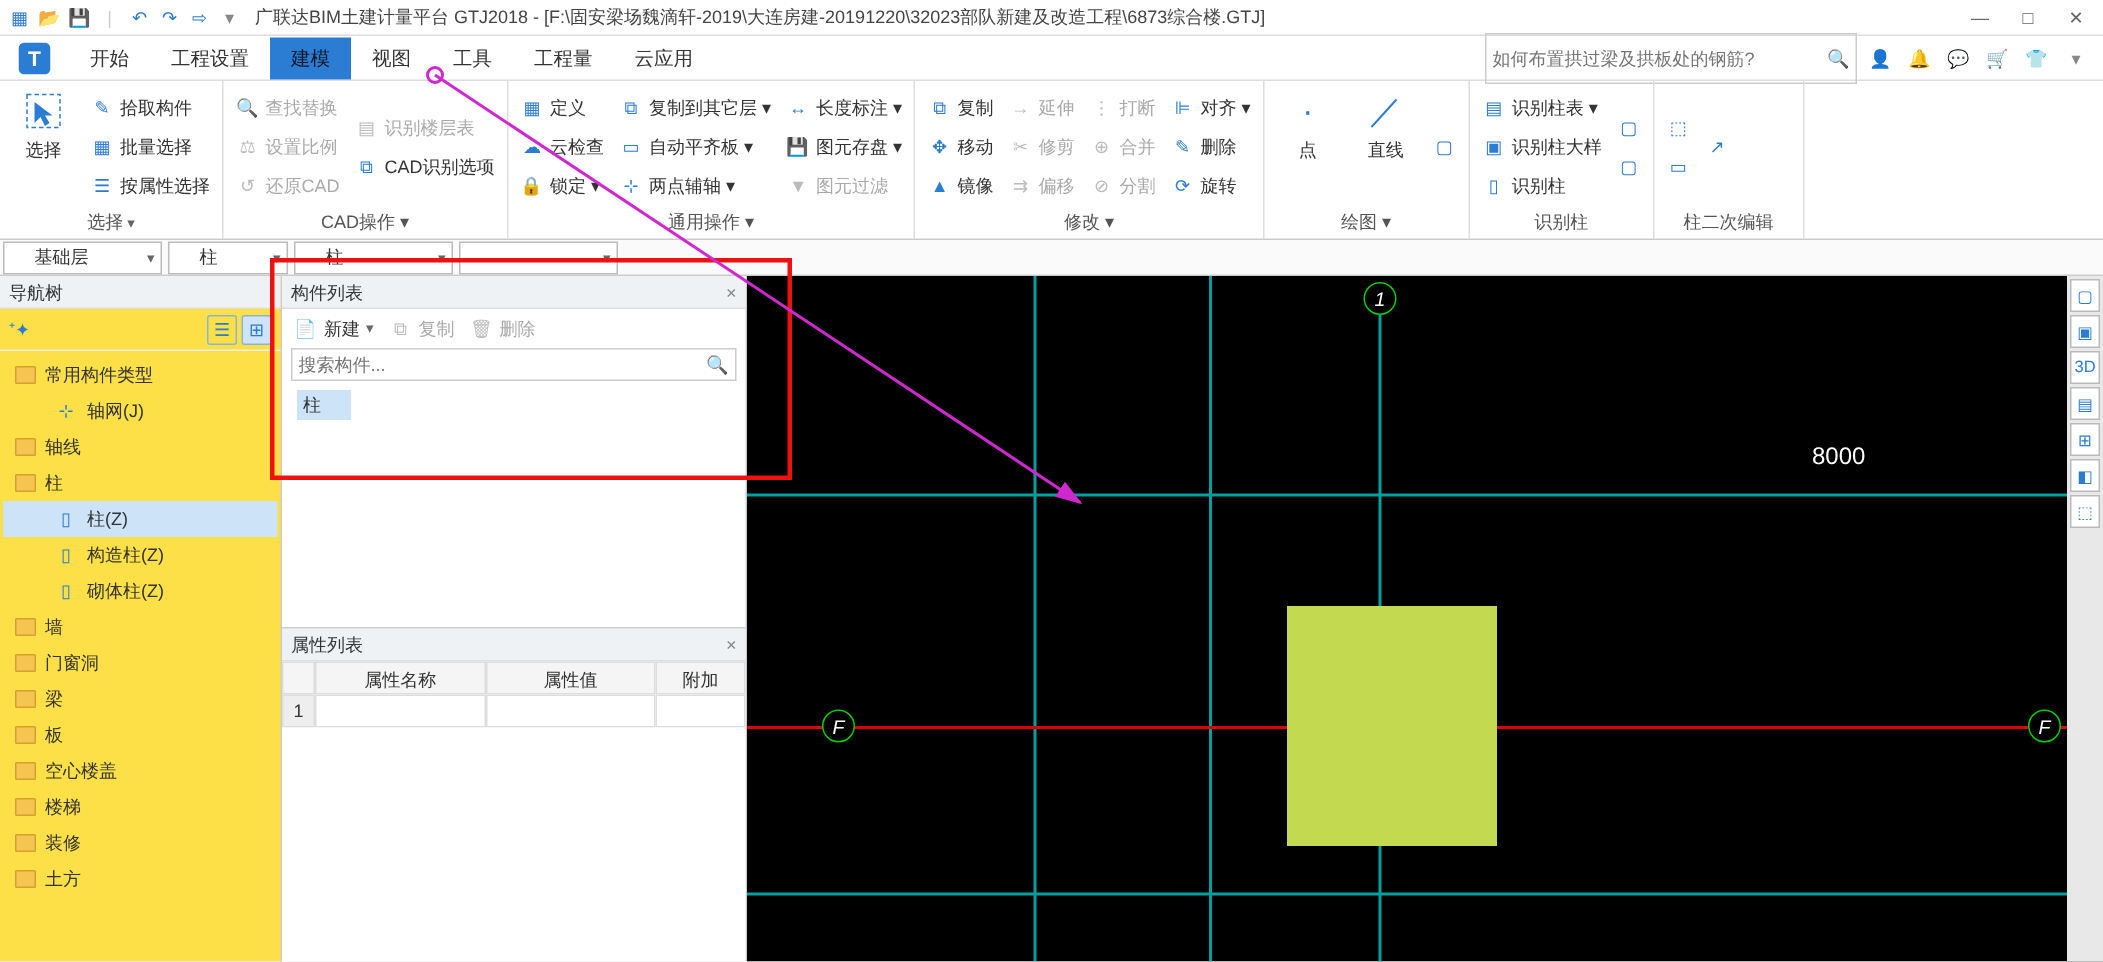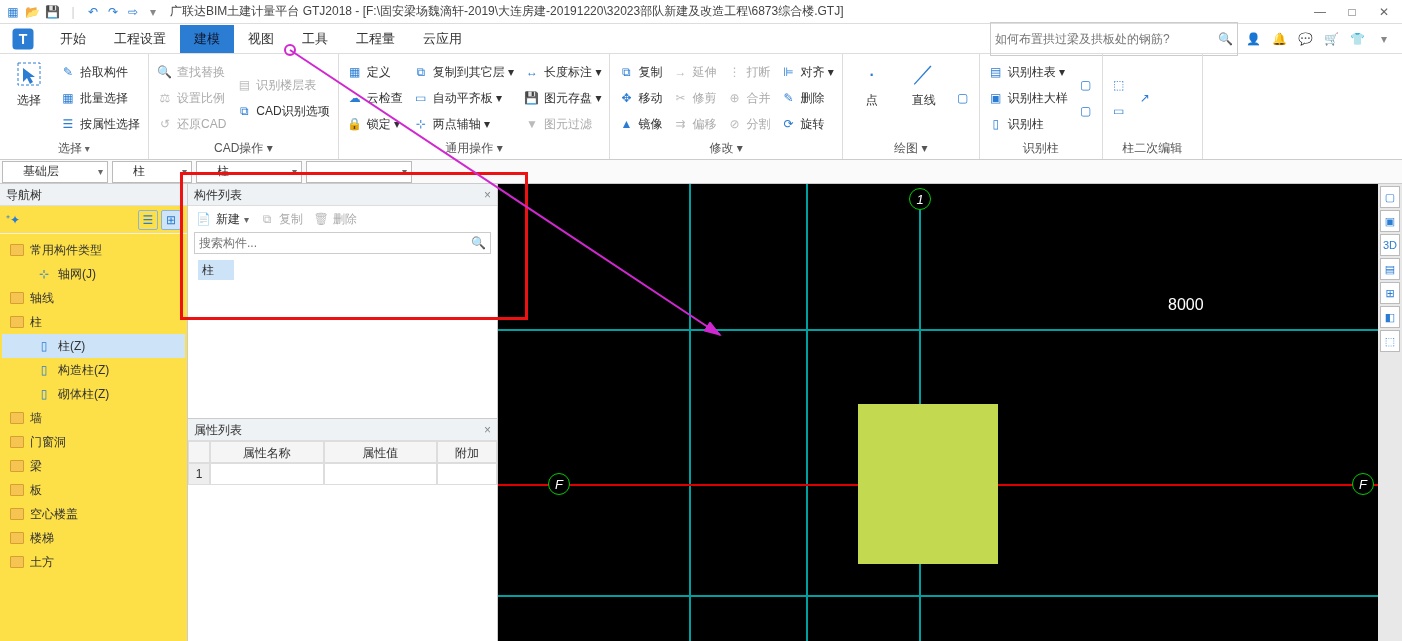--- a/index.html
+++ b/index.html
@@ -447,20 +447,24 @@
         <div class="node l1">
           <span class="folder"></span>
           <span>空心楼盖</span>
         </div>
         <div class="node l1">
           <span class="folder"></span>
           <span>楼梯</span>
         </div>
         <div class="node l1">
           <span class="folder"></span>
+          <span>装修</span>
+        </div>
+        <div class="node l1">
+          <span class="folder"></span>
           <span>土方</span>
         </div>
       </div>
   </div>
 
   <div class="midpanel">
     <div class="complist">
       <div class="panelhdr">
           <span>构件列表</span>
           <span class="close">×</span>
@@ -515,21 +519,21 @@
     <div class="gridline" style="left:0; top:145px; width:100%; height:2px"></div>
     <div class="gridline red" style="left:0; top:300px; width:100%; height:2px"></div>
     <div class="gridline" style="left:0; top:411px; width:100%; height:2px"></div>
 
     <div class="axlabel" style="left:411px; top:4px">1</div>
     <div class="axlabel" style="left:50px; top:289px">F</div>
     <div class="axlabel" style="right:28px; top:289px">F</div>
 
     <div class="column" style="left:360px; top:220px; width:140px; height:160px"></div>
 
-    <div class="dimtext" style="left:670px; top:112px">8000</div>
+    <div class="dimtext" style="left:710px; top:112px">8000</div>
 
     <div class="toolbar-r">
       <span>▢</span>
       <span>▣</span>
       <span>3D</span>
       <span>▤</span>
       <span>⊞</span>
       <span>◧</span>
       <span>⬚</span>
     </div>

